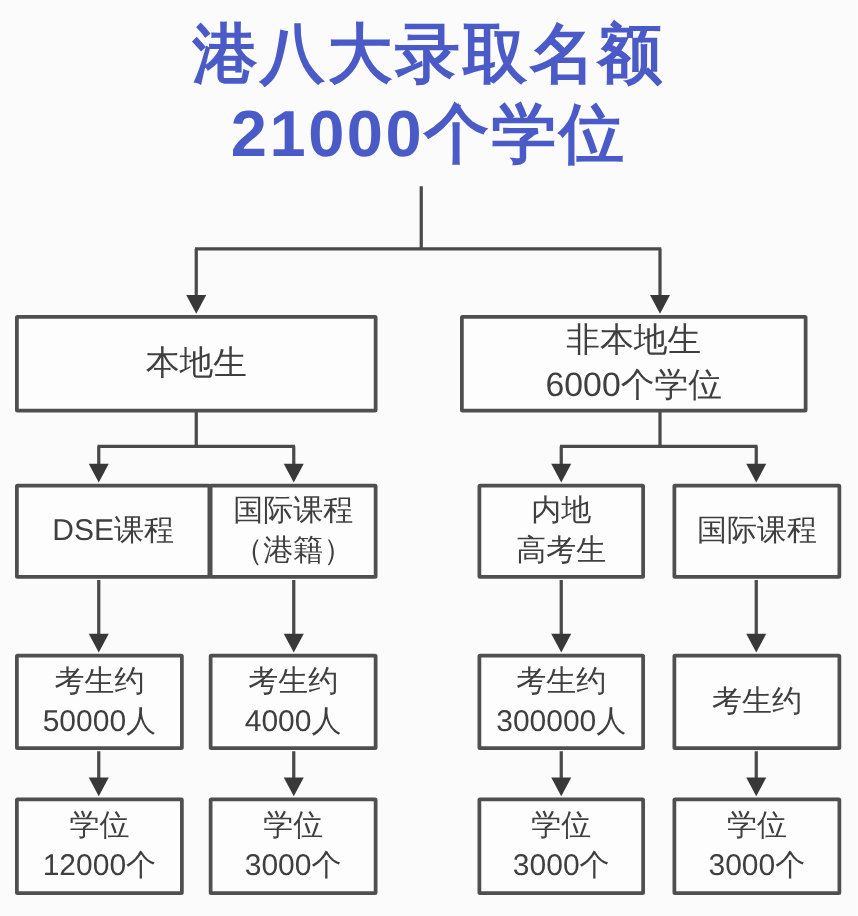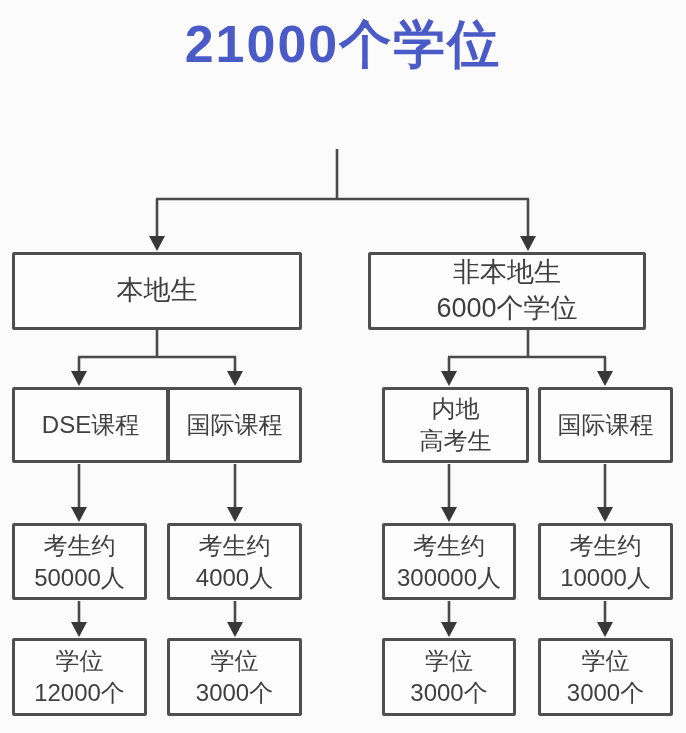--- a/index.html
+++ b/index.html
@@ -23,20 +23,21 @@
   .node .l { line-height:1.32; white-space:nowrap; }
   .root { font-size:27px; }
   .sub  { font-size:24px; }
 </style>
 </head>
 <body>
 
 <div class="stage">
 
   <div class="title">
+    <div>港八大录取名额</div>
     <div>21000个学位</div>
   </div>
 
   <svg class="connectors" width="686" height="733" viewBox="0 0 686 733" aria-hidden="true">
 
     <path d="M337 149 V199
              M156 199 H529
              M157 199 V240  M528 199 V240
              M157 329 V357
              M78 357 H236
@@ -71,22 +72,23 @@
   <div class="node root" style="left:368px;top:252px;width:278px;height:78px">
     <span class="l">非本地生</span>
     <span class="l">6000个学位</span>
   </div>
 
   <div class="node sub" style="left:12px;top:387px;width:157px;height:76px">
     <span class="l">DSE课程</span>
   </div>
   <div class="node sub" style="left:167px;top:387px;width:135px;height:76px">
     <span class="l">国际课程</span>
+    <span class="l">（港籍）</span>
   </div>
-  <div class="node sub" style="left:382px;top:387px;width:147px;height:76px">
+  <div class="node sub" style="left:382px;top:387px;width:134px;height:76px">
     <span class="l">内地</span>
     <span class="l">高考生</span>
   </div>
   <div class="node sub" style="left:538px;top:387px;width:135px;height:76px">
     <span class="l">国际课程</span>
   </div>
 
   <div class="node sub" style="left:12px;top:523px;width:135px;height:77px">
     <span class="l">考生约</span>
     <span class="l">50000人</span>
@@ -94,21 +96,20 @@
   <div class="node sub" style="left:167px;top:523px;width:135px;height:77px">
     <span class="l">考生约</span>
     <span class="l">4000人</span>
   </div>
   <div class="node sub" style="left:382px;top:523px;width:134px;height:77px">
     <span class="l">考生约</span>
     <span class="l">300000人</span>
   </div>
   <div class="node sub" style="left:538px;top:523px;width:135px;height:77px">
     <span class="l">考生约</span>
-    <span class="l">10000人</span>
   </div>
 
   <div class="node sub" style="left:12px;top:638px;width:135px;height:78px">
     <span class="l">学位</span>
     <span class="l">12000个</span>
   </div>
   <div class="node sub" style="left:167px;top:638px;width:135px;height:78px">
     <span class="l">学位</span>
     <span class="l">3000个</span>
   </div>

